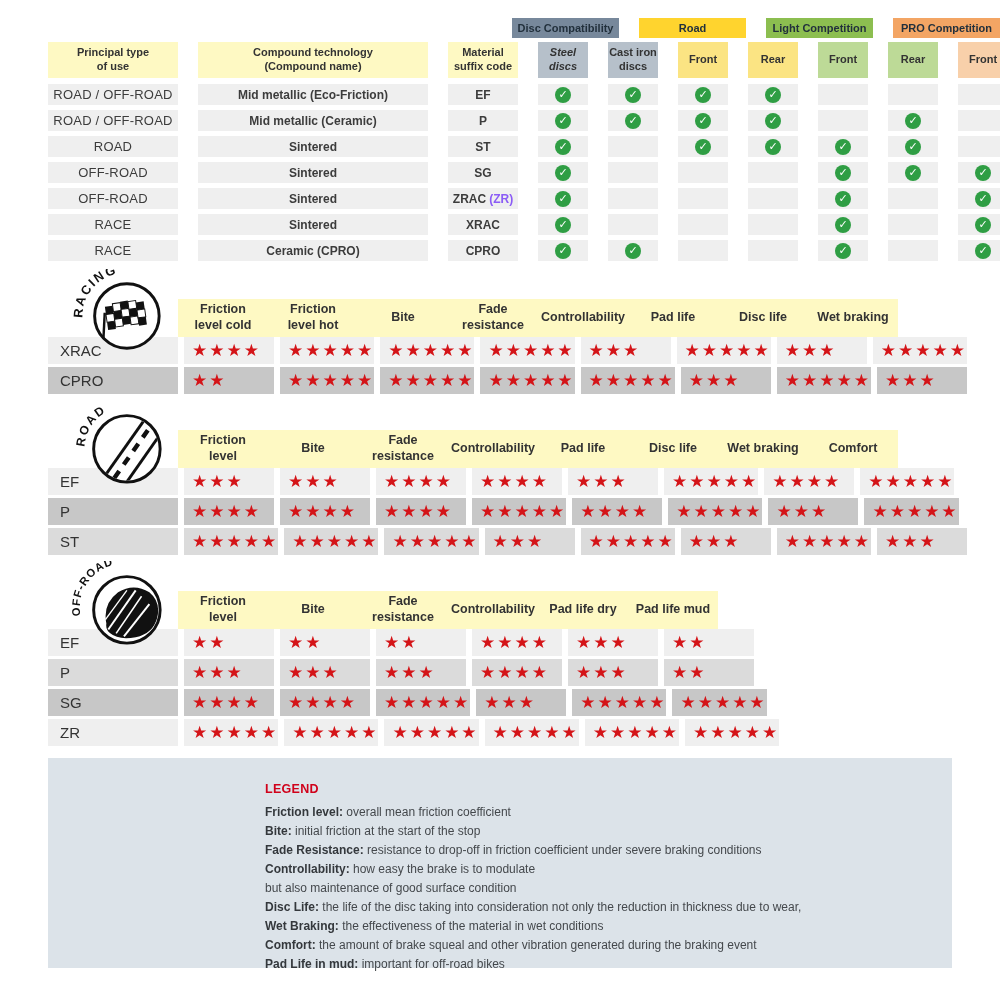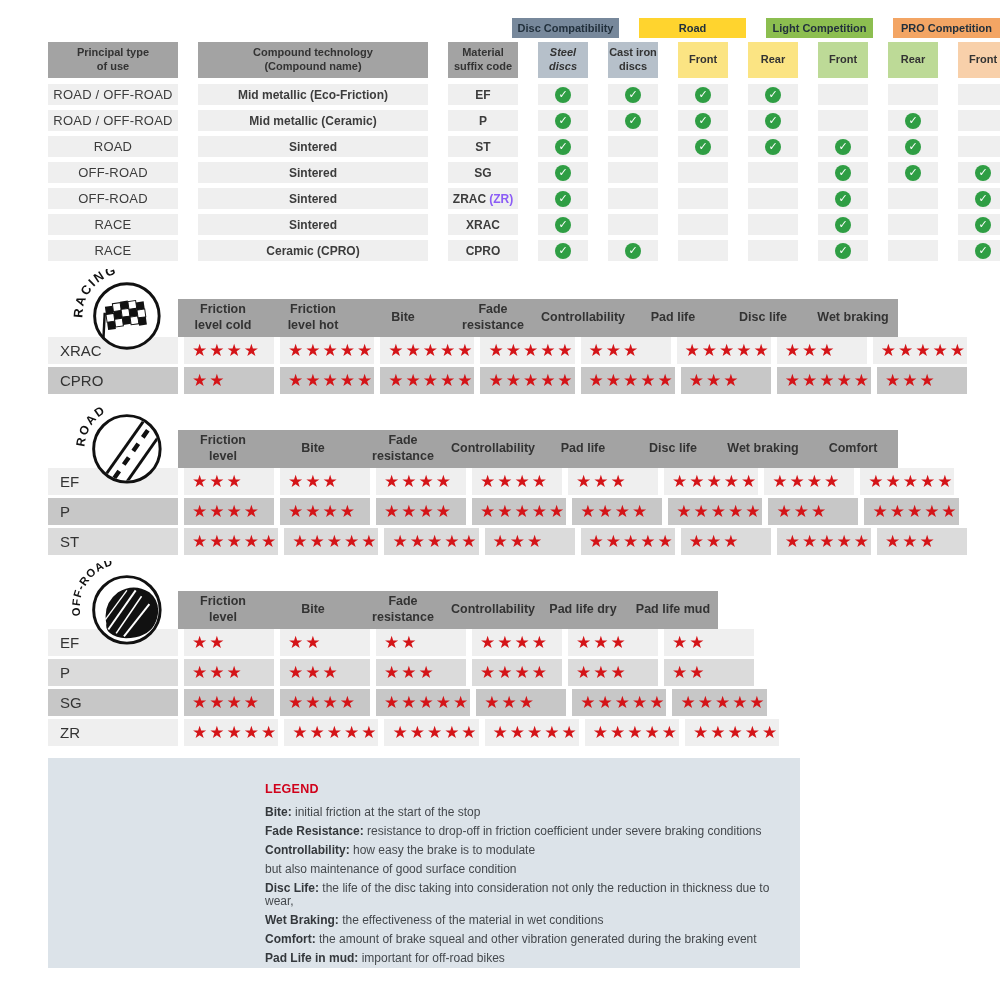--- a/index.html
+++ b/index.html
@@ -14,21 +14,21 @@
     overflow:hidden;
   }
   
   .row{display:flex;gap:20px;}
   .group-row{margin-bottom:4px;}
   .head-row{margin-bottom:6px;}
   .c-row{margin-bottom:5px;}
   .spacer{flex:0 0 444px;}
   .g-cell{flex:0 0 107px;height:20px;display:flex;align-items:center;justify-content:center;
           font-weight:bold;font-size:11px;color:#22303c;}
-  .h-cell{background:#a3a3a3;display:flex;align-items:center;justify-content:center;text-align:center;
+  .h-cell{background:#fef9c3;display:flex;align-items:center;justify-content:center;text-align:center;
           font-weight:bold;font-size:11px;line-height:1.25;white-space:pre-line;color:#333;}
   .head-row .h-cell{height:36px;}
   .c-use{flex:0 0 130px;}
   .c-tech{flex:0 0 230px;}
   .c-code{flex:0 0 70px;}
   .c-check{flex:0 0 50px;}
   .cell{background:#efefef;height:21px;display:flex;align-items:center;justify-content:center;}
   .use-cell{font-size:13px;letter-spacing:.2px;}
   .tech-cell{font-size:12px;font-weight:bold;}
   .code-cell{font-size:12px;font-weight:bold;}
@@ -47,21 +47,21 @@
   .r-row{display:flex;gap:6px;margin-bottom:3px;}
   .r-label{flex:0 0 130px;height:27px;display:flex;align-items:center;
            padding-left:12px;box-sizing:border-box;font-size:15px;color:#333;}
   .star-cell{height:27px;display:flex;align-items:center;padding-left:8px;box-sizing:border-box;
              font-size:17px;line-height:1;letter-spacing:2px;color:var(--star-red,#d41418);
              font-family:"DejaVu Sans",sans-serif;}
   .shade-light{background:var(--row-light,#efefef);}
   .shade-mid{background:var(--row-mid,#dbdbdb);}
   .shade-dark{background:var(--row-dark,#c7c7c7);}
   
-  .legend{margin-top:12px;width:752px;height:210px;box-sizing:border-box;
+  .legend{margin-top:12px;width:904px;height:210px;box-sizing:border-box;
           padding:24px 30px 18px 217px;background:var(--legend-bg,#dce3e9);}
   .legend-title{font-weight:bold;font-size:12.5px;color:var(--legend-title-red,#d0021b);
                 margin-bottom:10px;letter-spacing:.3px;}
   .legend-line{font-size:12px;line-height:12.5px;margin-bottom:6.5px;color:#44484c;}
   .legend-line b{color:#34383c;}
 </style>
 </head>
 <body>
 
 <div class="page">
@@ -473,20 +473,21 @@
           <div class="r-col star-cell shade-light">★★★★★</div>
           <div class="r-col star-cell shade-light">★★★★★</div>
           <div class="r-col star-cell shade-light">★★★★★</div>
         </div>
       </div>
   </section>
 
   <div class="legend">
     <div class="legend-title">LEGEND</div>
     <div class="legend-items">
+        <div class="legend-line"><b>Friction level: </b><span>overall mean friction coefficient</span></div>
         <div class="legend-line"><b>Bite: </b><span>initial friction at the start of the stop</span></div>
         <div class="legend-line"><b>Fade Resistance: </b><span>resistance to drop-off in friction coefficient under severe braking conditions</span></div>
         <div class="legend-line"><b>Controllability: </b><span>how easy the brake is to modulate</span></div>
         <div class="legend-line"><span>but also maintenance of good surface condition</span></div>
         <div class="legend-line"><b>Disc Life: </b><span>the life of the disc taking into consideration not only the reduction in thickness due to wear,</span></div>
         <div class="legend-line"><b>Wet Braking: </b><span>the effectiveness of the material in wet conditions</span></div>
         <div class="legend-line"><b>Comfort: </b><span>the amount of brake squeal and other vibration generated during the braking event</span></div>
         <div class="legend-line"><b>Pad Life in mud: </b><span>important for off-road bikes</span></div>
       </div>
   </div>

